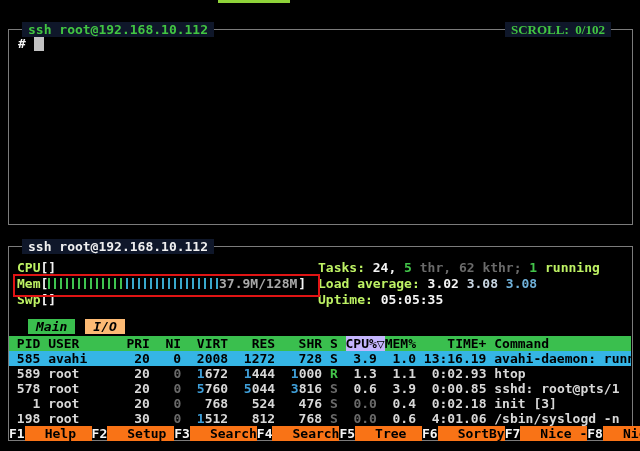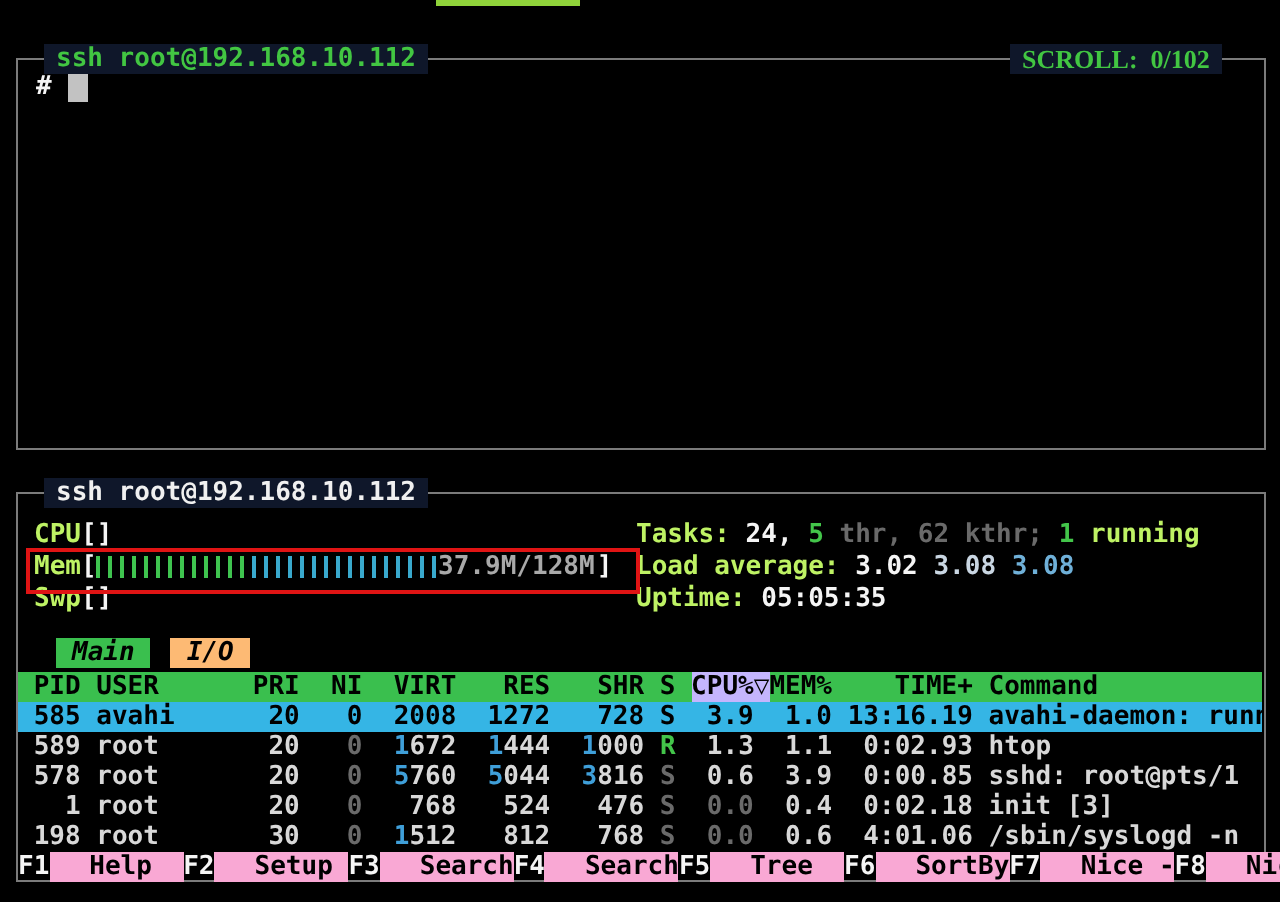--- a/index.html
+++ b/index.html
@@ -35,21 +35,21 @@
   .tick.g{background:#3fc44f;} .tick.r{background:#cf3a3a;} .tick.c{background:#39a9cd;}
   .bar-text{position:absolute;right:1px;top:0;}
   
   .redbox{position:absolute;left:13px;top:274px;width:303px;height:19px;
           border:2px solid #e01414;z-index:5;}
   
   .fkeys{position:absolute;left:9px;top:424px;width:622px;height:18px;
          line-height:15px;display:flex;align-items:center;}
   .fkey{display:flex;}
   .fkey-key{color:#f5f5f5;white-space:pre;}
-  .fkey-label{background:#f9a8d4;color:#000;width:6ch;white-space:pre;overflow:hidden;padding-left:20px;}
+  .fkey-label{background:#f97316;color:#000;width:6ch;white-space:pre;overflow:hidden;padding-left:20px;}
   .fkey:last-child .fkey-label{width:auto;flex:1;}
   
   .artifact{position:absolute;left:218px;top:0;width:72px;height:3px;background:#8fd33a;}
   .prompt-line{position:absolute;left:18px;top:36px;height:16px;line-height:16px;}
   .cursor{display:inline-block;width:10px;height:15px;background:#c2c2c2;
           margin-left:8px;vertical-align:top;}
 </style>
 </head>
 <body>
 

